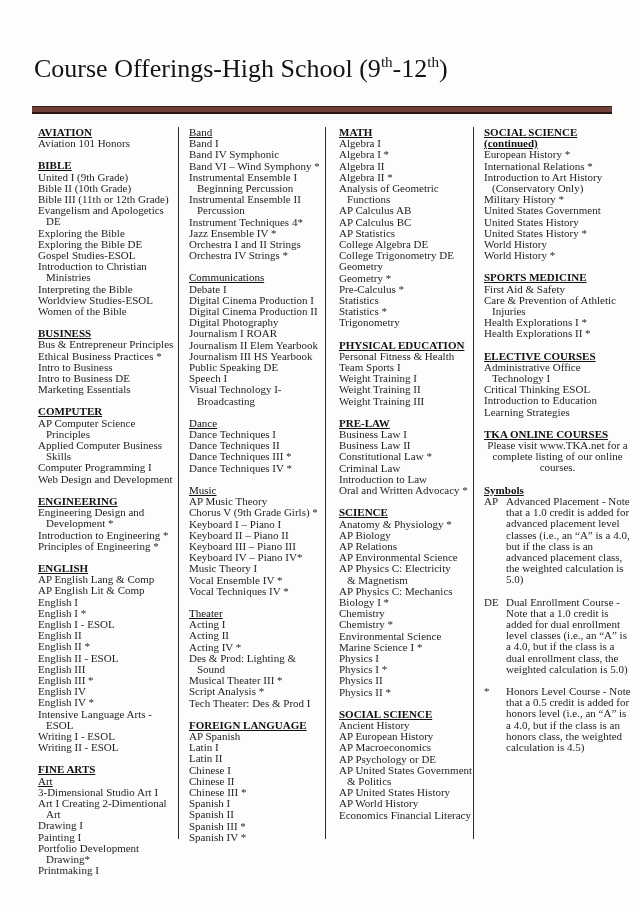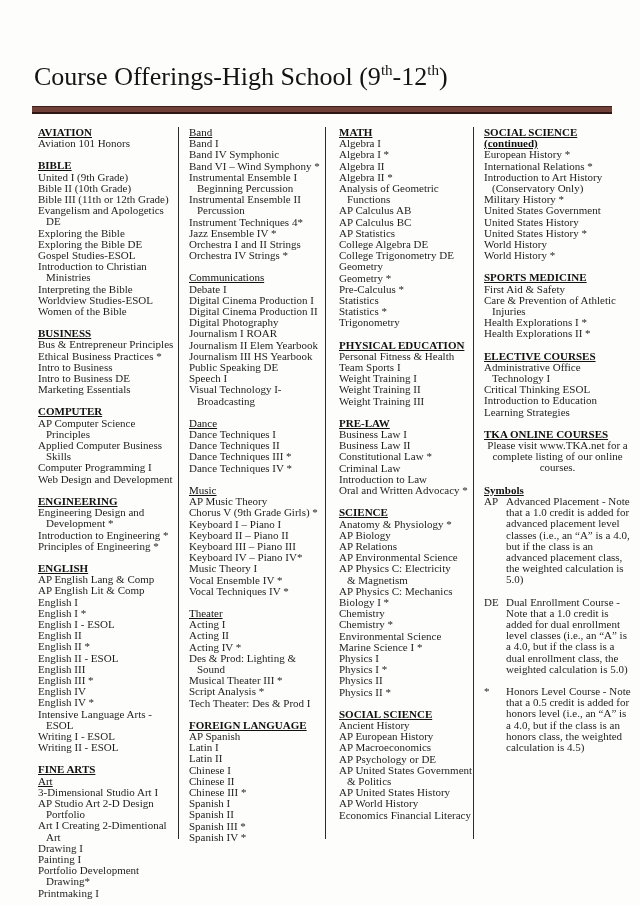--- a/index.html
+++ b/index.html
@@ -5,21 +5,21 @@
   html,body { margin:0; padding:0; }
   body {
     width:640px; height:905px;
     background:#fdfdfc;
     font-family:"Liberation Serif","DejaVu Serif",serif;
     color:#1e1e1e;
     overflow:hidden;
   }
   .page { position:relative; width:640px; height:905px; }
   .title {
-    position:absolute; left:34px; top:62px;
+    position:absolute; left:34px; top:54px;
     font-size:26px; color:#141414; white-space:nowrap;
     letter-spacing:0px;
   }
   .title sup { font-size:58%; }
   .rule {
     position:absolute; left:32px; top:106px; width:580px; height:5px;
     background:#6f4138;
     border-top:1px solid #3c201b;
     border-bottom:2px solid #2c1512;
   }
@@ -114,22 +114,20 @@
           <div class="course">English IV</div>
           <div class="course">English IV *</div>
           <div class="course">Intensive Language Arts - ESOL</div>
           <div class="course">Writing I - ESOL</div>
           <div class="course">Writing II - ESOL</div>
         </div>
         <div class="section">
           <div class="heading">FINE ARTS</div>
           <div class="heading sub">Art</div>
           <div class="course">3-Dimensional Studio Art I</div>
-          <div class="course">AP Studio Art 2-D Design
-Portfolio</div>
           <div class="course">Art I Creating 2-Dimentional Art</div>
           <div class="course">Drawing I</div>
           <div class="course">Painting I</div>
           <div class="course">Portfolio Development Drawing*</div>
           <div class="course">Printmaking I</div>
         </div>
       </div>
     <div class="divider"></div>
     <div class="col col2">
         <div class="section">

